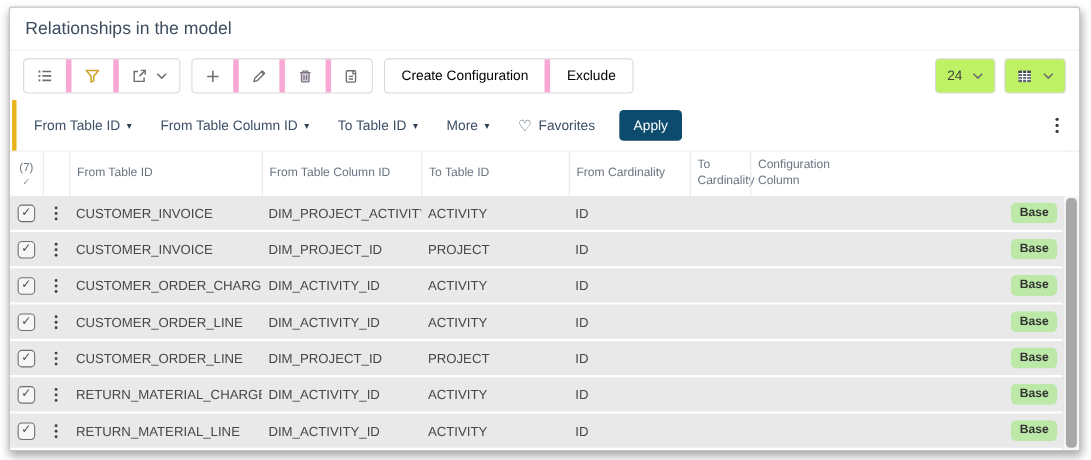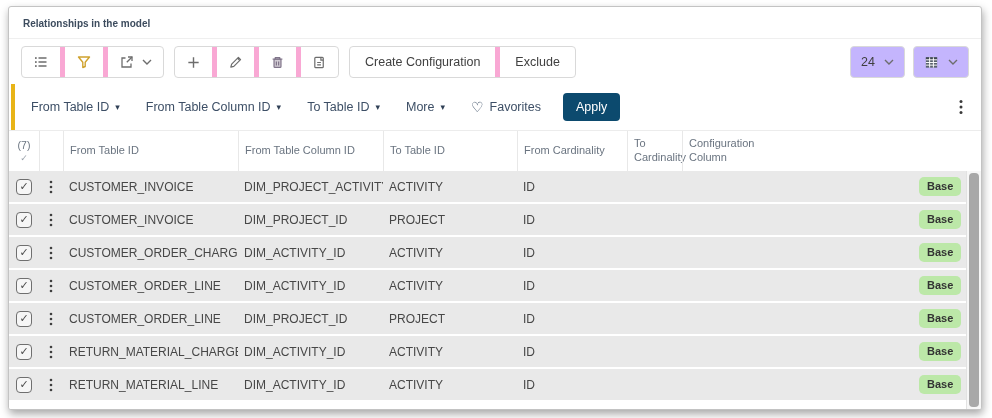--- a/index.html
+++ b/index.html
@@ -1,31 +1,31 @@
 <!DOCTYPE html>
 <html><head>
 <meta charset="utf-8">
 <style>
   html,body{margin:0;padding:0;width:992px;height:418px;background:#ffffff;
     font-family:"Liberation Sans",sans-serif;overflow:hidden;}
   .panel{position:absolute;left:8px;top:6px;width:974px;height:404px;box-sizing:border-box;
     background:#fff;border:1px solid #c3c3c3;border-radius:3px;
     box-shadow:1px 4px 9px rgba(0,0,0,.35);display:flex;flex-direction:column;overflow:hidden;}
   
-  .title-bar{padding:11px 14px 9px;font-size:10px;font-weight:bold;color:#3d4c5e;
+  .title-bar{padding:11px 14px 9px;font-size:16px;font-weight:normal;color:#3d4c5e;
     border-bottom:1px solid #efefef;}
   
   .toolbar{display:flex;align-items:center;padding:7px 12px 6px;gap:10px;}
   .btn-group{display:flex;align-items:stretch;border:1px solid #d9d9d9;border-radius:4px;height:30px;background:#fff;}
   .tb-btn{display:flex;align-items:center;justify-content:center;padding:0 11px;gap:7px;cursor:pointer;}
   .btn-group .tb-btn + .tb-btn{border-left:5px solid #f9a8d4;}
-  .tb-btn.text{font-size:12.5px;color:#404040;padding:0 15px;white-space:nowrap;}
+  .tb-btn.text{font-size:12.5px;color:#000000;padding:0 15px;white-space:nowrap;}
   .toolbar-right{margin-left:auto;display:flex;gap:8px;}
   .dropdown{display:flex;align-items:center;gap:9px;border:1px solid #d9d9d9;border-radius:4px;
-    height:30px;padding:0 10px;font-size:12.5px;color:#3f3f3f;cursor:pointer;background:#c4b5fd;}
+    height:30px;padding:0 10px;font-size:12.5px;color:#3f3f3f;cursor:pointer;background:#bef264;}
   .icon{display:flex;align-items:center;justify-content:center;}
   
   .filter-bar{display:flex;align-items:center;border-bottom:1px solid #ececec;padding:7px 10px 7px 0;min-height:32px;}
   .accent{width:4px;align-self:stretch;margin:-7px 16px -7px 2px;}
   .chips{display:flex;align-items:center;gap:26px;}
   .chip{display:flex;align-items:center;gap:6px;font-size:12.5px;color:#3d4f66;cursor:pointer;white-space:nowrap;}
   .chip .tri{font-size:9px;color:#2f3f55;line-height:1;}
   .fav{display:flex;align-items:center;gap:6px;font-size:12.5px;color:#3d4f66;cursor:pointer;}
   .fav .heart{font-size:14px;line-height:1;color:#3d4f66;}
   .apply-btn{margin-left:22px;border:none;border-radius:4px;color:#fff;font-size:12.5px;

